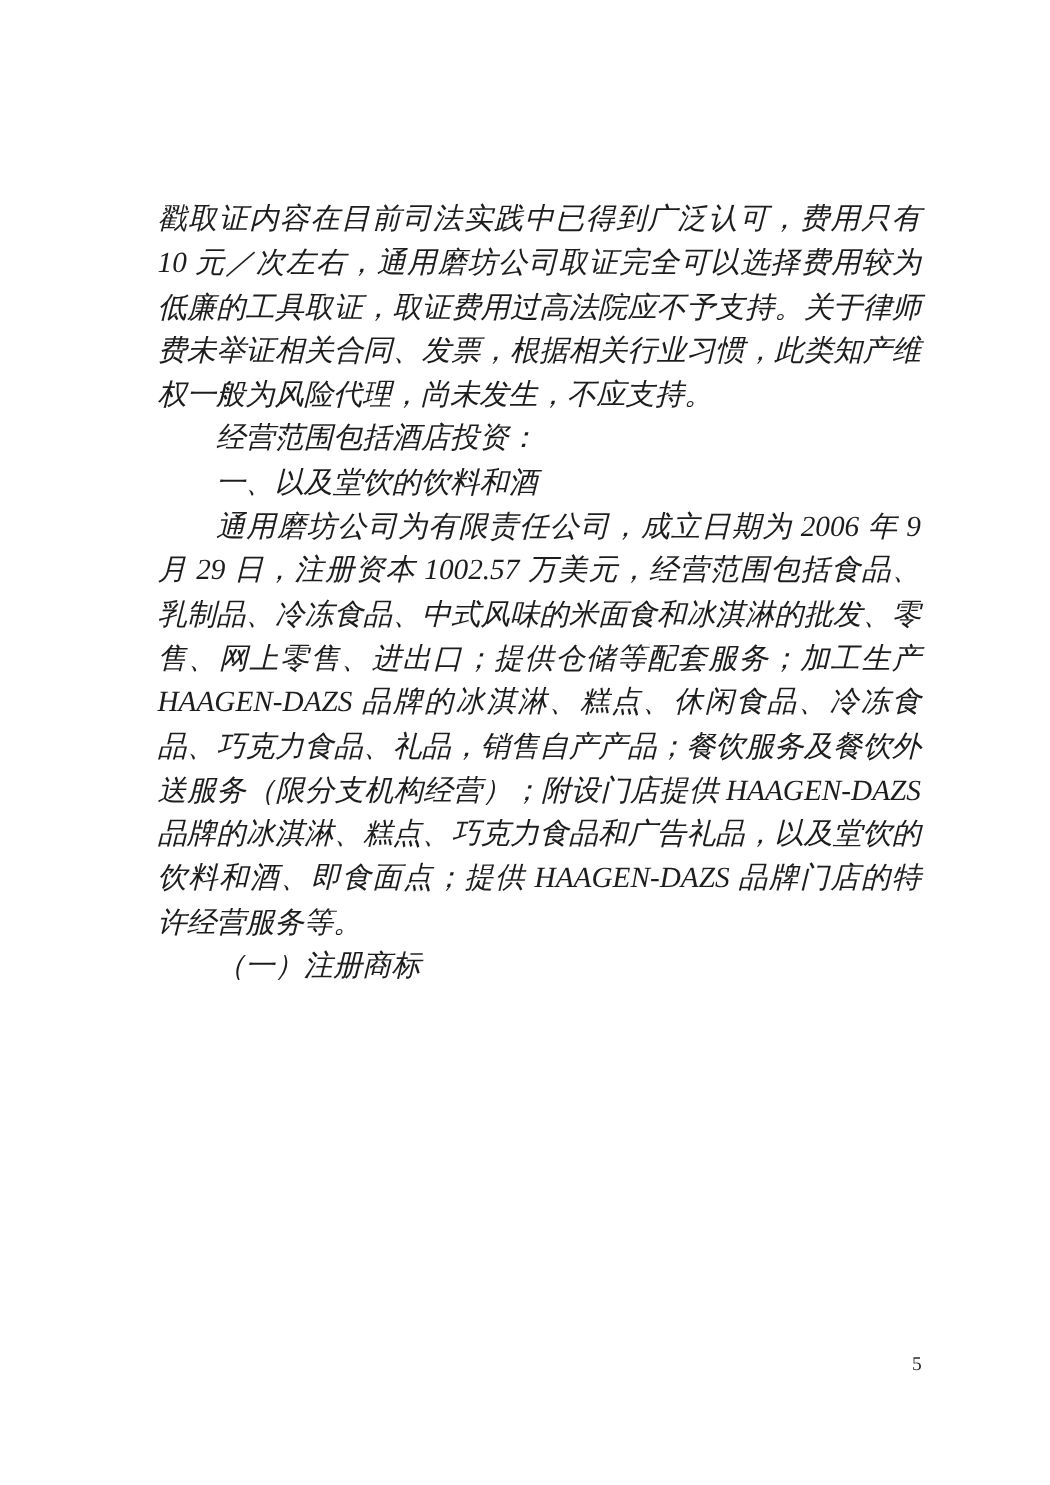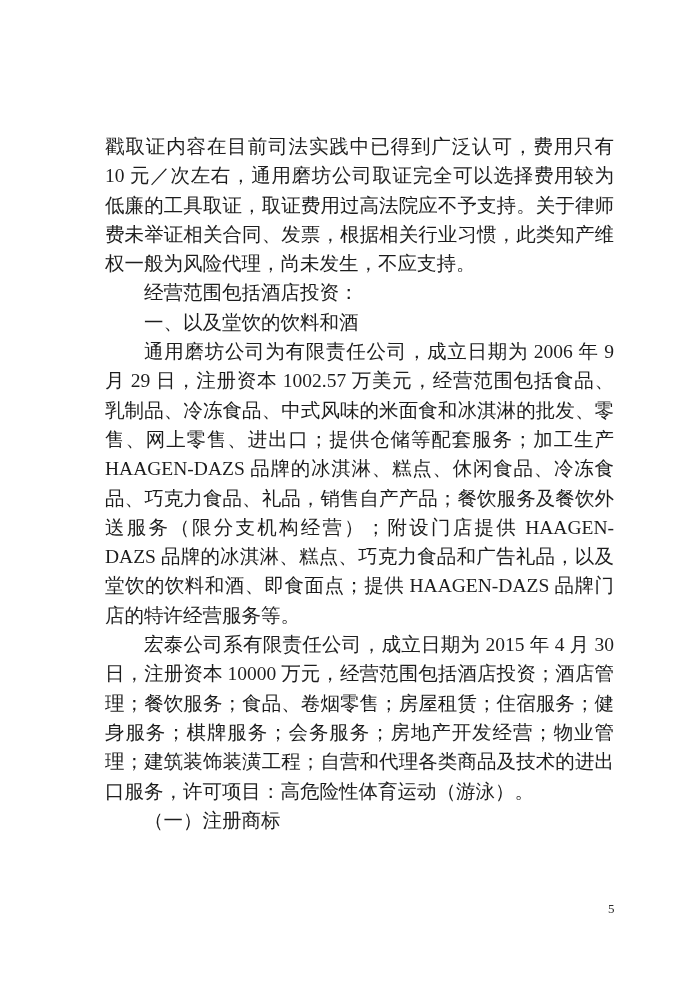--- a/index.html
+++ b/index.html
@@ -17,20 +17,21 @@
   .page {
     position: absolute;
     inset: 0;
     background: #ffffff;
   }
   .text-block {
     position: absolute;
     left: 105px;
     top: 132px;
     width: 509px;
+    font-style: italic;
   }
   .para {
     margin: 0;
     font-size: 19.5px;
     line-height: 29.3px;
     color: #1d1d1d;
     text-align: justify;
     text-justify: inter-character;
     word-break: normal;
   }
@@ -49,17 +50,16 @@
 </style>
 </head>
 <body>
 
 <div class="page">
   <main class="text-block">
     <p class="para">戳取证内容在目前司法实践中已得到广泛认可，费用只有 10 元／次左右，通用磨坊公司取证完全可以选择费用较为低廉的工具取证，取证费用过高法院应不予支持。关于律师费未举证相关合同、发票，根据相关行业习惯，此类知产维权一般为风险代理，尚未发生，不应支持。</p>
     <p class="para indent">经营范围包括酒店投资：</p>
     <p class="para indent">一、以及堂饮的饮料和酒</p>
     <p class="para indent">通用磨坊公司为有限责任公司，成立日期为 2006 年 9 月 29 日，注册资本 1002.57 万美元，经营范围包括食品、乳制品、冷冻食品、中式风味的米面食和冰淇淋的批发、零售、网上零售、进出口；提供仓储等配套服务；加工生产 HAAGEN-DAZS 品牌的冰淇淋、糕点、休闲食品、冷冻食品、巧克力食品、礼品，销售自产产品；餐饮服务及餐饮外送服务（限分支机构经营）；附设门店提供 HAAGEN-DAZS 品牌的冰淇淋、糕点、巧克力食品和广告礼品，以及堂饮的饮料和酒、即食面点；提供 HAAGEN-DAZS 品牌门店的特许经营服务等。</p>
-    <p class="para indent">宏泰公司系有限责任公司，成立日期为 2015 年 4 月 30 日，注册资本 10000 万元，经营范围包括酒店投资；酒店管理；餐饮服务；食品、卷烟零售；房屋租赁；住宿服务；健身服务；棋牌服务；会务服务；房地产开发经营；物业管理；建筑装饰装潢工程；自营和代理各类商品及技术的进出口服务，许可项目：高危险性体育运动（游泳）。</p>
     <p class="para indent">（一）注册商标</p>
   </main>
   <div class="page-number">5</div>
 </div>
 
 </body></html>

